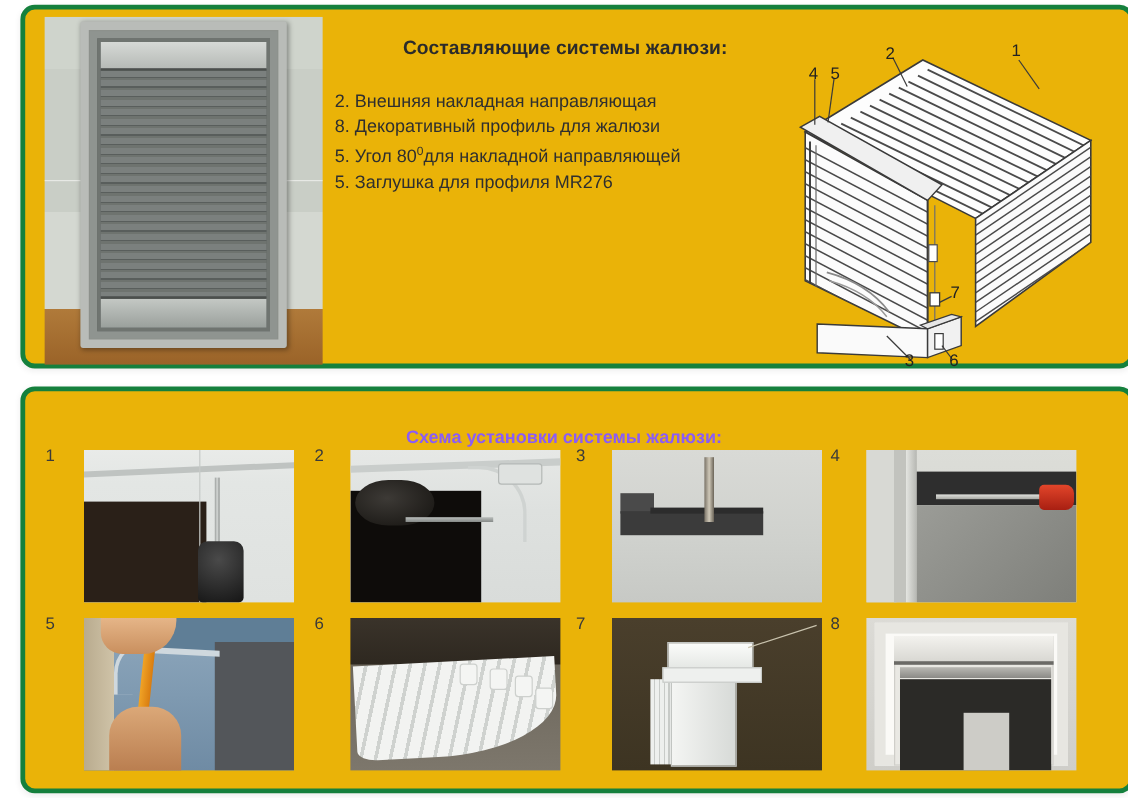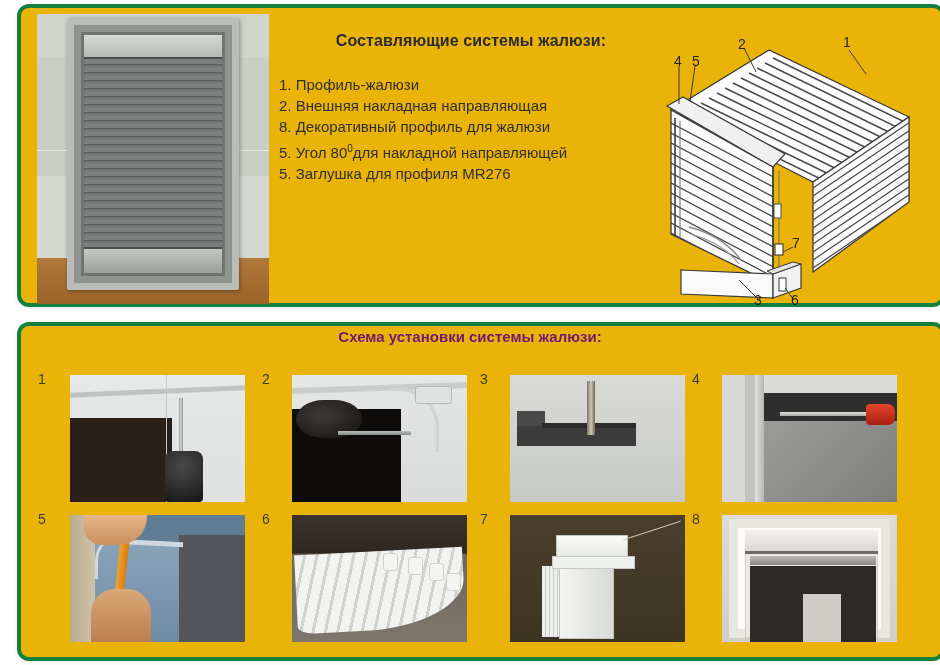--- a/index.html
+++ b/index.html
@@ -116,25 +116,25 @@
   .callout {
     position: absolute;
     font-size: 14px;
     color: #222;
     font-family: "Liberation Sans", sans-serif;
   }
 
   
   #install-title {
     position: absolute;
-    left: 0; right: 0; top: 328px;
+    left: 0; right: 0; top: 356px;
     text-align: center;
     font-size: 15px;
     font-weight: bold;
-    color: #701a75;
+    color: #8b5cf6;
   }
   .step-num {
     position: absolute;
     font-size: 14px;
     color: #3a3a3a;
   }
   .thumb {
     position: absolute;
     width: 175px; height: 127px;
     overflow: hidden;
@@ -220,21 +220,20 @@
         <div class="pp-header"></div>
         <div class="pp-slats"></div>
         <div class="pp-bottom"></div>
       </div>
     </div>
   </div>
 
   <div id="components-title">Составляющие системы жалюзи:</div>
 
   <ul id="components-list">
-    <li>1. Профиль-жалюзи</li>
     <li>2. Внешняя накладная направляющая</li>
     <li>8. Декоративный профиль для жалюзи</li>
     <li><span>5. Угол 80</span><sup>0</sup><span>для накладной направляющей</span></li>
     <li>5. Заглушка для профиля MR276</li>
   </ul>
 
   <div id="tech-drawing">
     <svg width="290" height="290" viewBox="0 0 290 290">
       <defs>
         <clipPath id="topClip">

